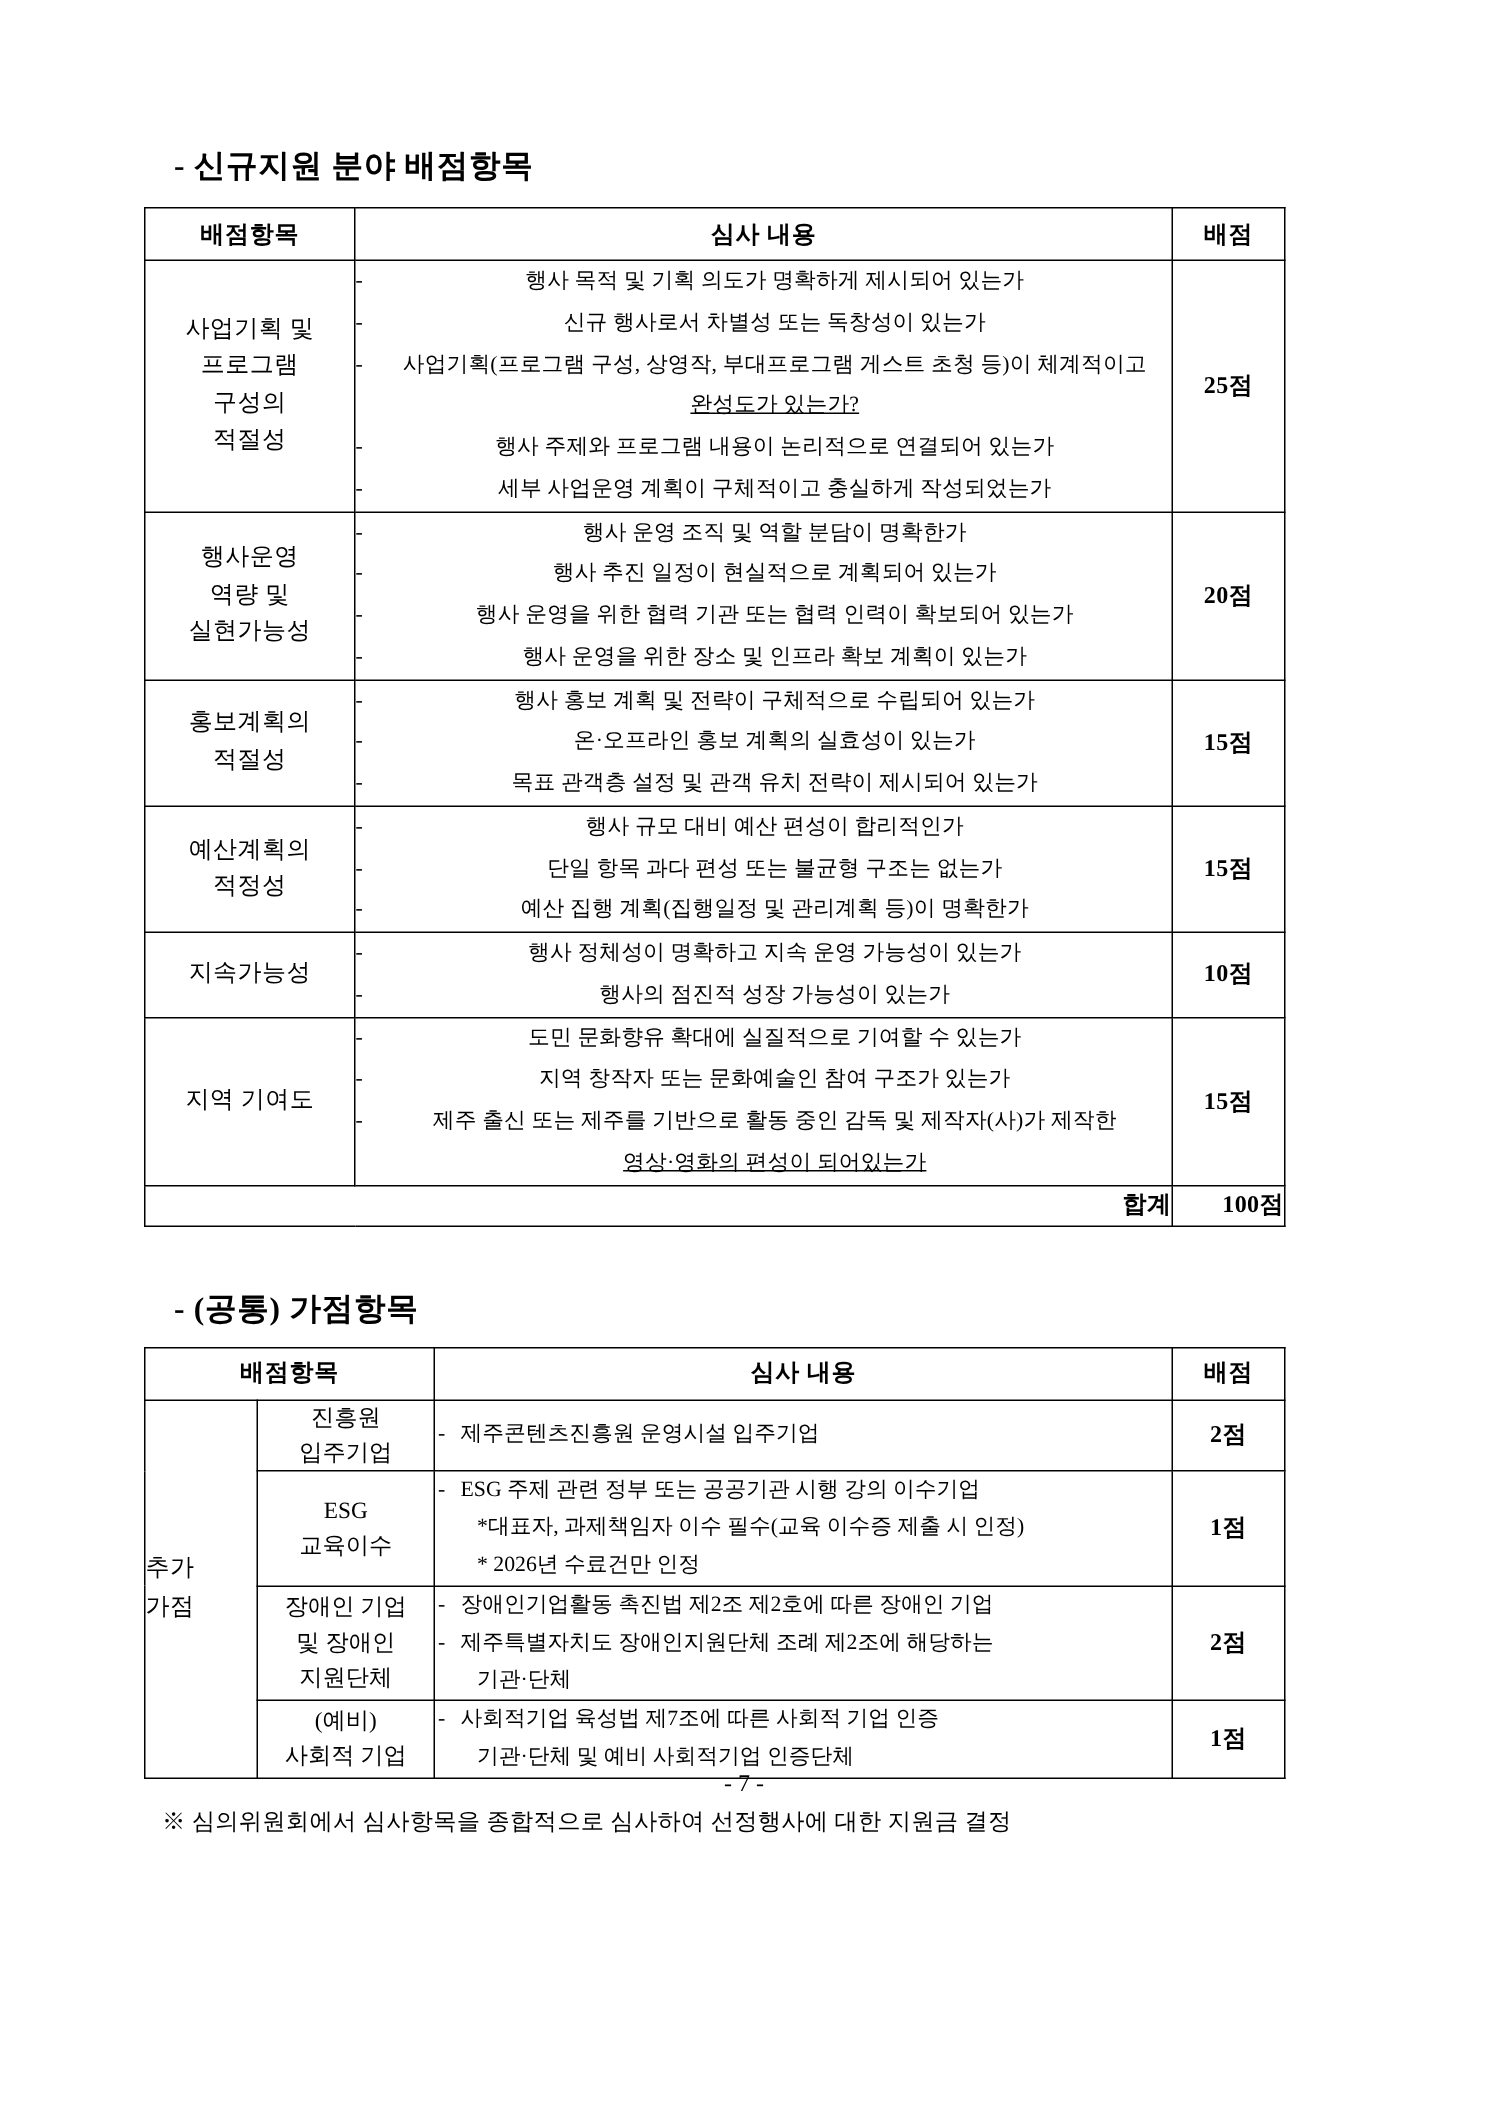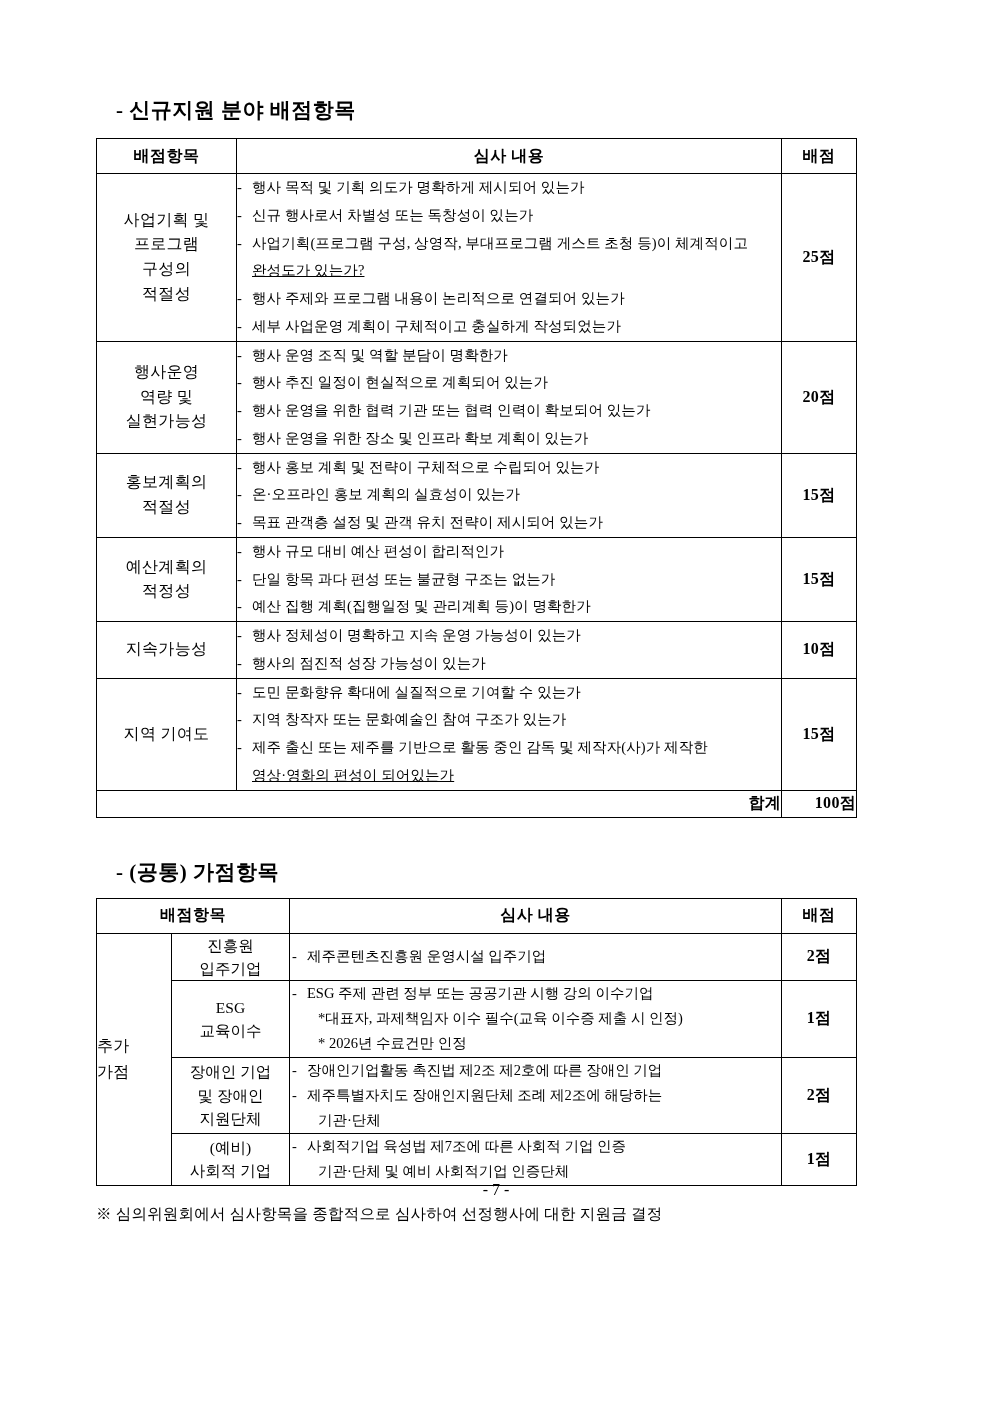--- a/index.html
+++ b/index.html
@@ -73,20 +73,21 @@
     margin: 0;
     padding: 0;
   }
   ul.items li {
     font-size: 14.5px;
     line-height: 1.5;
     padding: 3px 0;
     position: relative;
     padding-left: 15px;
     letter-spacing: 0.1px;
+    text-align: center;
   }
   ul.items li:before {
     content: "-";
     position: absolute;
     left: 0;
     top: 3px;
   }
   ul.items li.nodash {
     padding-left: 15px;
     text-decoration: underline;
@@ -145,21 +146,21 @@
     content: "-";
     position: absolute;
     left: 2px;
     top: 1px;
   }
   ul.bitems li.cont {
     padding-left: 28px;
   }
 
   .footnote {
-    margin: 18px 0 0 8px;
+    margin: 18px 0 0 20px;
     font-size: 15.5px;
     letter-spacing: 0.2px;
   }
   .pagenum {
     position: absolute;
     bottom: 48px;
     left: 0;
     width: 992px;
     text-align: center;
     font-size: 16px;

